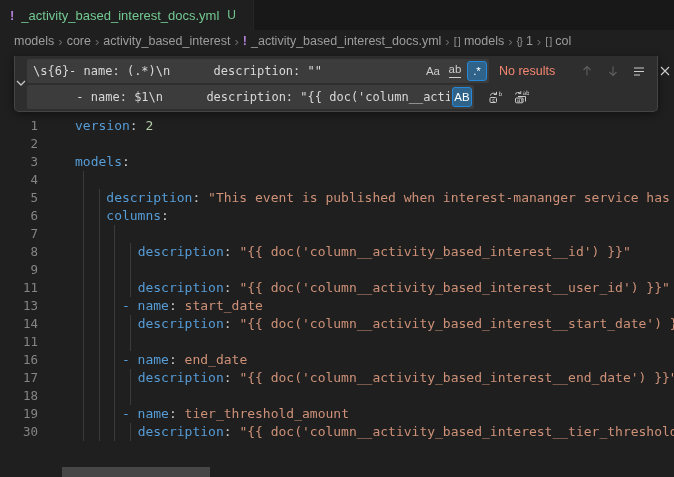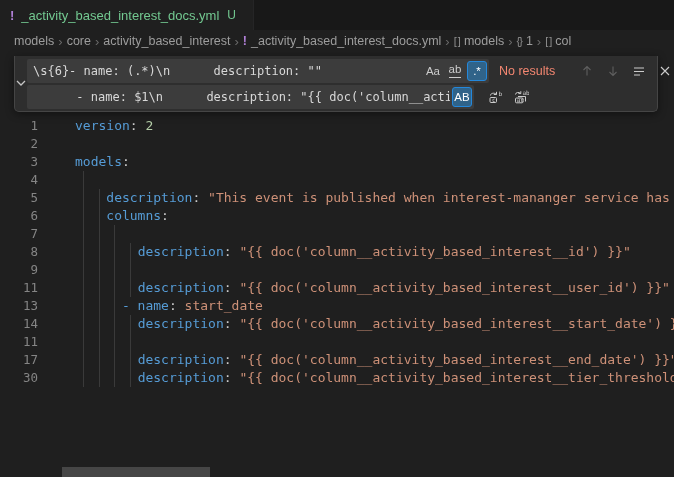--- a/index.html
+++ b/index.html
@@ -186,26 +186,48 @@
         </div>
         <div class="line">
           <div class="lnum">11</div>
           <div class="guide" style="left: 83px;"></div>
           <div class="guide" style="left: 98.66px;"></div>
           <div class="guide" style="left: 114.32px;"></div>
           <div class="guide" style="left: 129.98px;"></div>
           <div class="ltext"></div>
         </div>
         <div class="line">
+          <div class="lnum">16</div>
+          <div class="guide" style="left: 83px;"></div>
+          <div class="guide" style="left: 98.66px;"></div>
+          <div class="guide" style="left: 114.32px;"></div>
+          <div class="ltext"><span class="sw">      </span><span class="sk">- name</span><span class="sw">: </span><span class="ss">end_date</span></div>
+        </div>
+        <div class="line">
           <div class="lnum">17</div>
           <div class="guide" style="left: 83px;"></div>
           <div class="guide" style="left: 98.66px;"></div>
           <div class="guide" style="left: 114.32px;"></div>
           <div class="guide" style="left: 129.98px;"></div>
           <div class="ltext"><span class="sw">        </span><span class="sk">description</span><span class="sw">: </span><span class="ss">"{{ doc('column__activity_based_interest__end_date') }}"</span></div>
+        </div>
+        <div class="line">
+          <div class="lnum">18</div>
+          <div class="guide" style="left: 83px;"></div>
+          <div class="guide" style="left: 98.66px;"></div>
+          <div class="guide" style="left: 114.32px;"></div>
+          <div class="guide" style="left: 129.98px;"></div>
+          <div class="ltext"></div>
+        </div>
+        <div class="line">
+          <div class="lnum">19</div>
+          <div class="guide" style="left: 83px;"></div>
+          <div class="guide" style="left: 98.66px;"></div>
+          <div class="guide" style="left: 114.32px;"></div>
+          <div class="ltext"><span class="sw">      </span><span class="sk">- name</span><span class="sw">: </span><span class="ss">tier_threshold_amount</span></div>
         </div>
         <div class="line">
           <div class="lnum">30</div>
           <div class="guide" style="left: 83px;"></div>
           <div class="guide" style="left: 98.66px;"></div>
           <div class="guide" style="left: 114.32px;"></div>
           <div class="guide" style="left: 129.98px;"></div>
           <div class="ltext"><span class="sw">        </span><span class="sk">description</span><span class="sw">: </span><span class="ss">"{{ doc('column__activity_based_interest__tier_threshold_amount</span></div>
         </div>
       </div>

